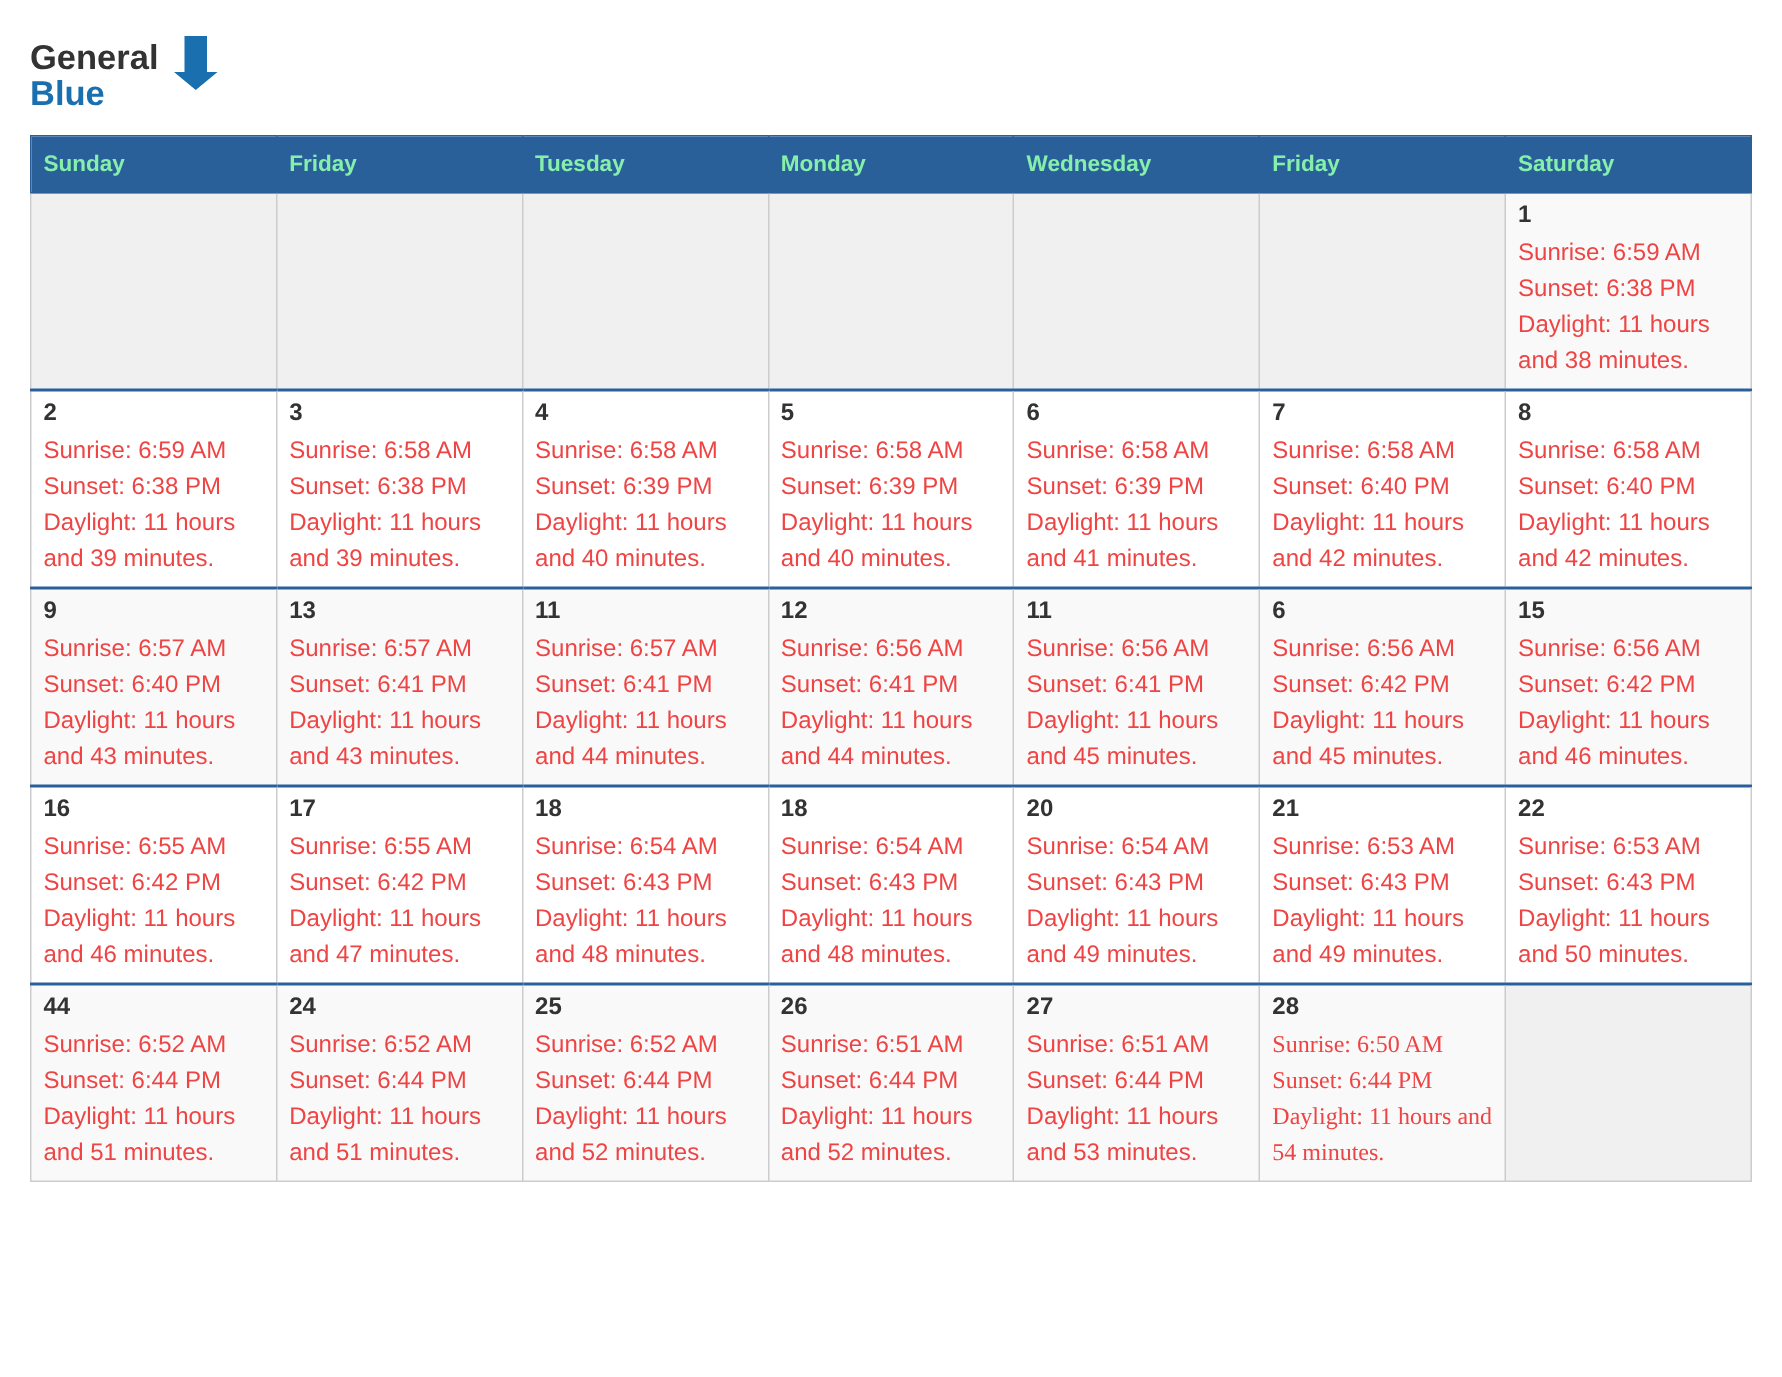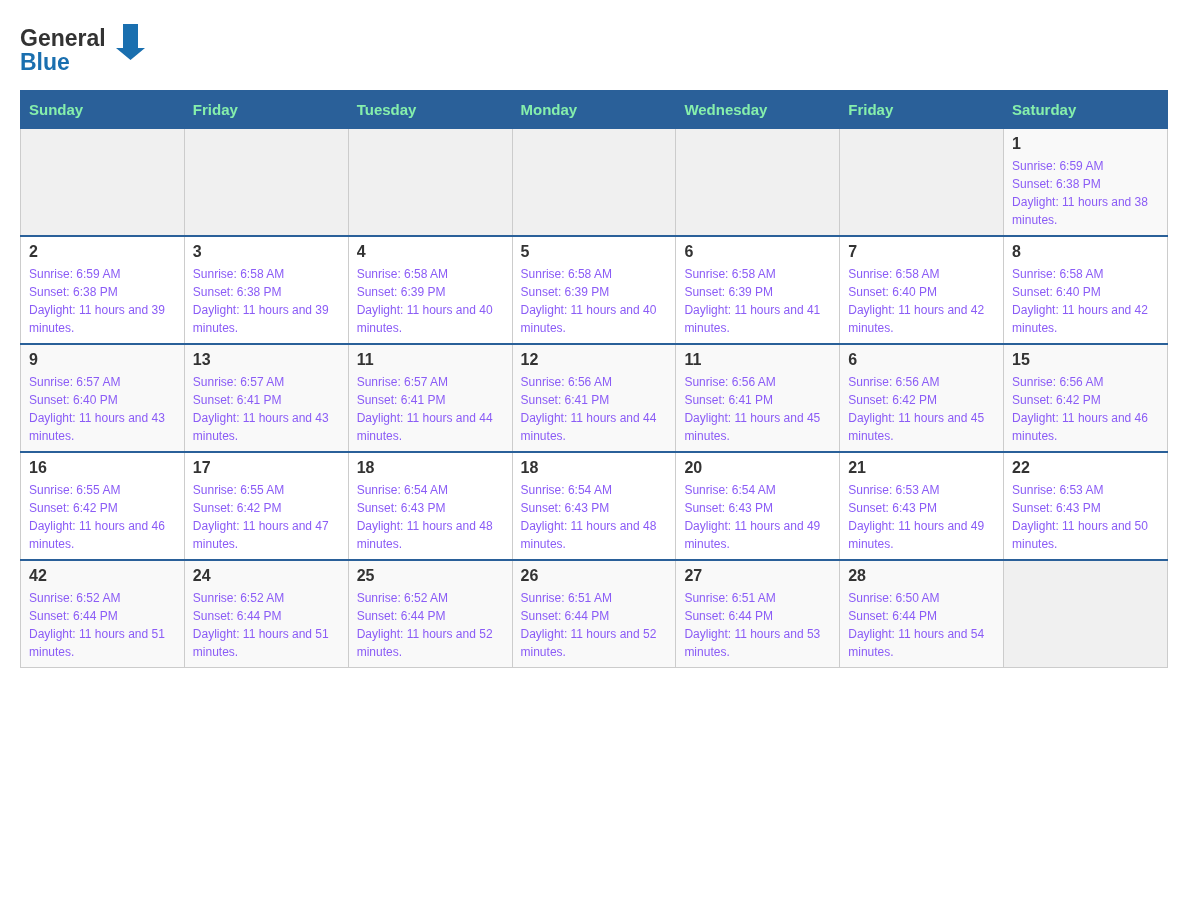--- a/index.html
+++ b/index.html
@@ -57,22 +57,22 @@
       min-height: 100px;
     }
     .day-number {
       font-size: 16px;
       font-weight: bold;
       color: #333;
       display: block;
       margin-bottom: 4px;
     }
     .day-info {
-      font-size: 12px;
-      color: #8b5cf6;
+      font-size: 16px;
+      color: #ef4444;
       line-height: 1.5;
     }
     tbody tr:nth-child(odd) td {
       background-color: #f9f9f9;
     }
     tbody tr:nth-child(even) td {
       background-color: #fff;
     }
     .empty-cell {
       background-color: #f0f0f0 !important;
@@ -252,21 +252,21 @@
         </td>
         <td>
           <span class="day-number">22</span>
           <div class="day-info" style="white-space: pre-line;">Sunrise: 6:53 AM
 Sunset: 6:43 PM
 Daylight: 11 hours and 50 minutes.</div>
         </td>
       </tr>
       <tr class="row-border">
         <td>
-          <span class="day-number">42</span>
+          <span class="day-number">44</span>
           <div class="day-info" style="white-space: pre-line;">Sunrise: 6:52 AM
 Sunset: 6:44 PM
 Daylight: 11 hours and 51 minutes.</div>
         </td>
         <td>
           <span class="day-number">24</span>
           <div class="day-info" style="white-space: pre-line;">Sunrise: 6:52 AM
 Sunset: 6:44 PM
 Daylight: 11 hours and 51 minutes.</div>
         </td>
@@ -283,20 +283,20 @@
 Daylight: 11 hours and 52 minutes.</div>
         </td>
         <td>
           <span class="day-number">27</span>
           <div class="day-info" style="white-space: pre-line;">Sunrise: 6:51 AM
 Sunset: 6:44 PM
 Daylight: 11 hours and 53 minutes.</div>
         </td>
         <td>
           <span class="day-number">28</span>
-          <div class="day-info" style="white-space: pre-line;">Sunrise: 6:50 AM
+          <div class="day-info" style="white-space: pre-line; font-family: Liberation Serif, serif;">Sunrise: 6:50 AM
 Sunset: 6:44 PM
 Daylight: 11 hours and 54 minutes.</div>
         </td>
         <td class="empty-cell"></td>
       </tr>
     </tbody>
 </table>
 
 </body></html>

